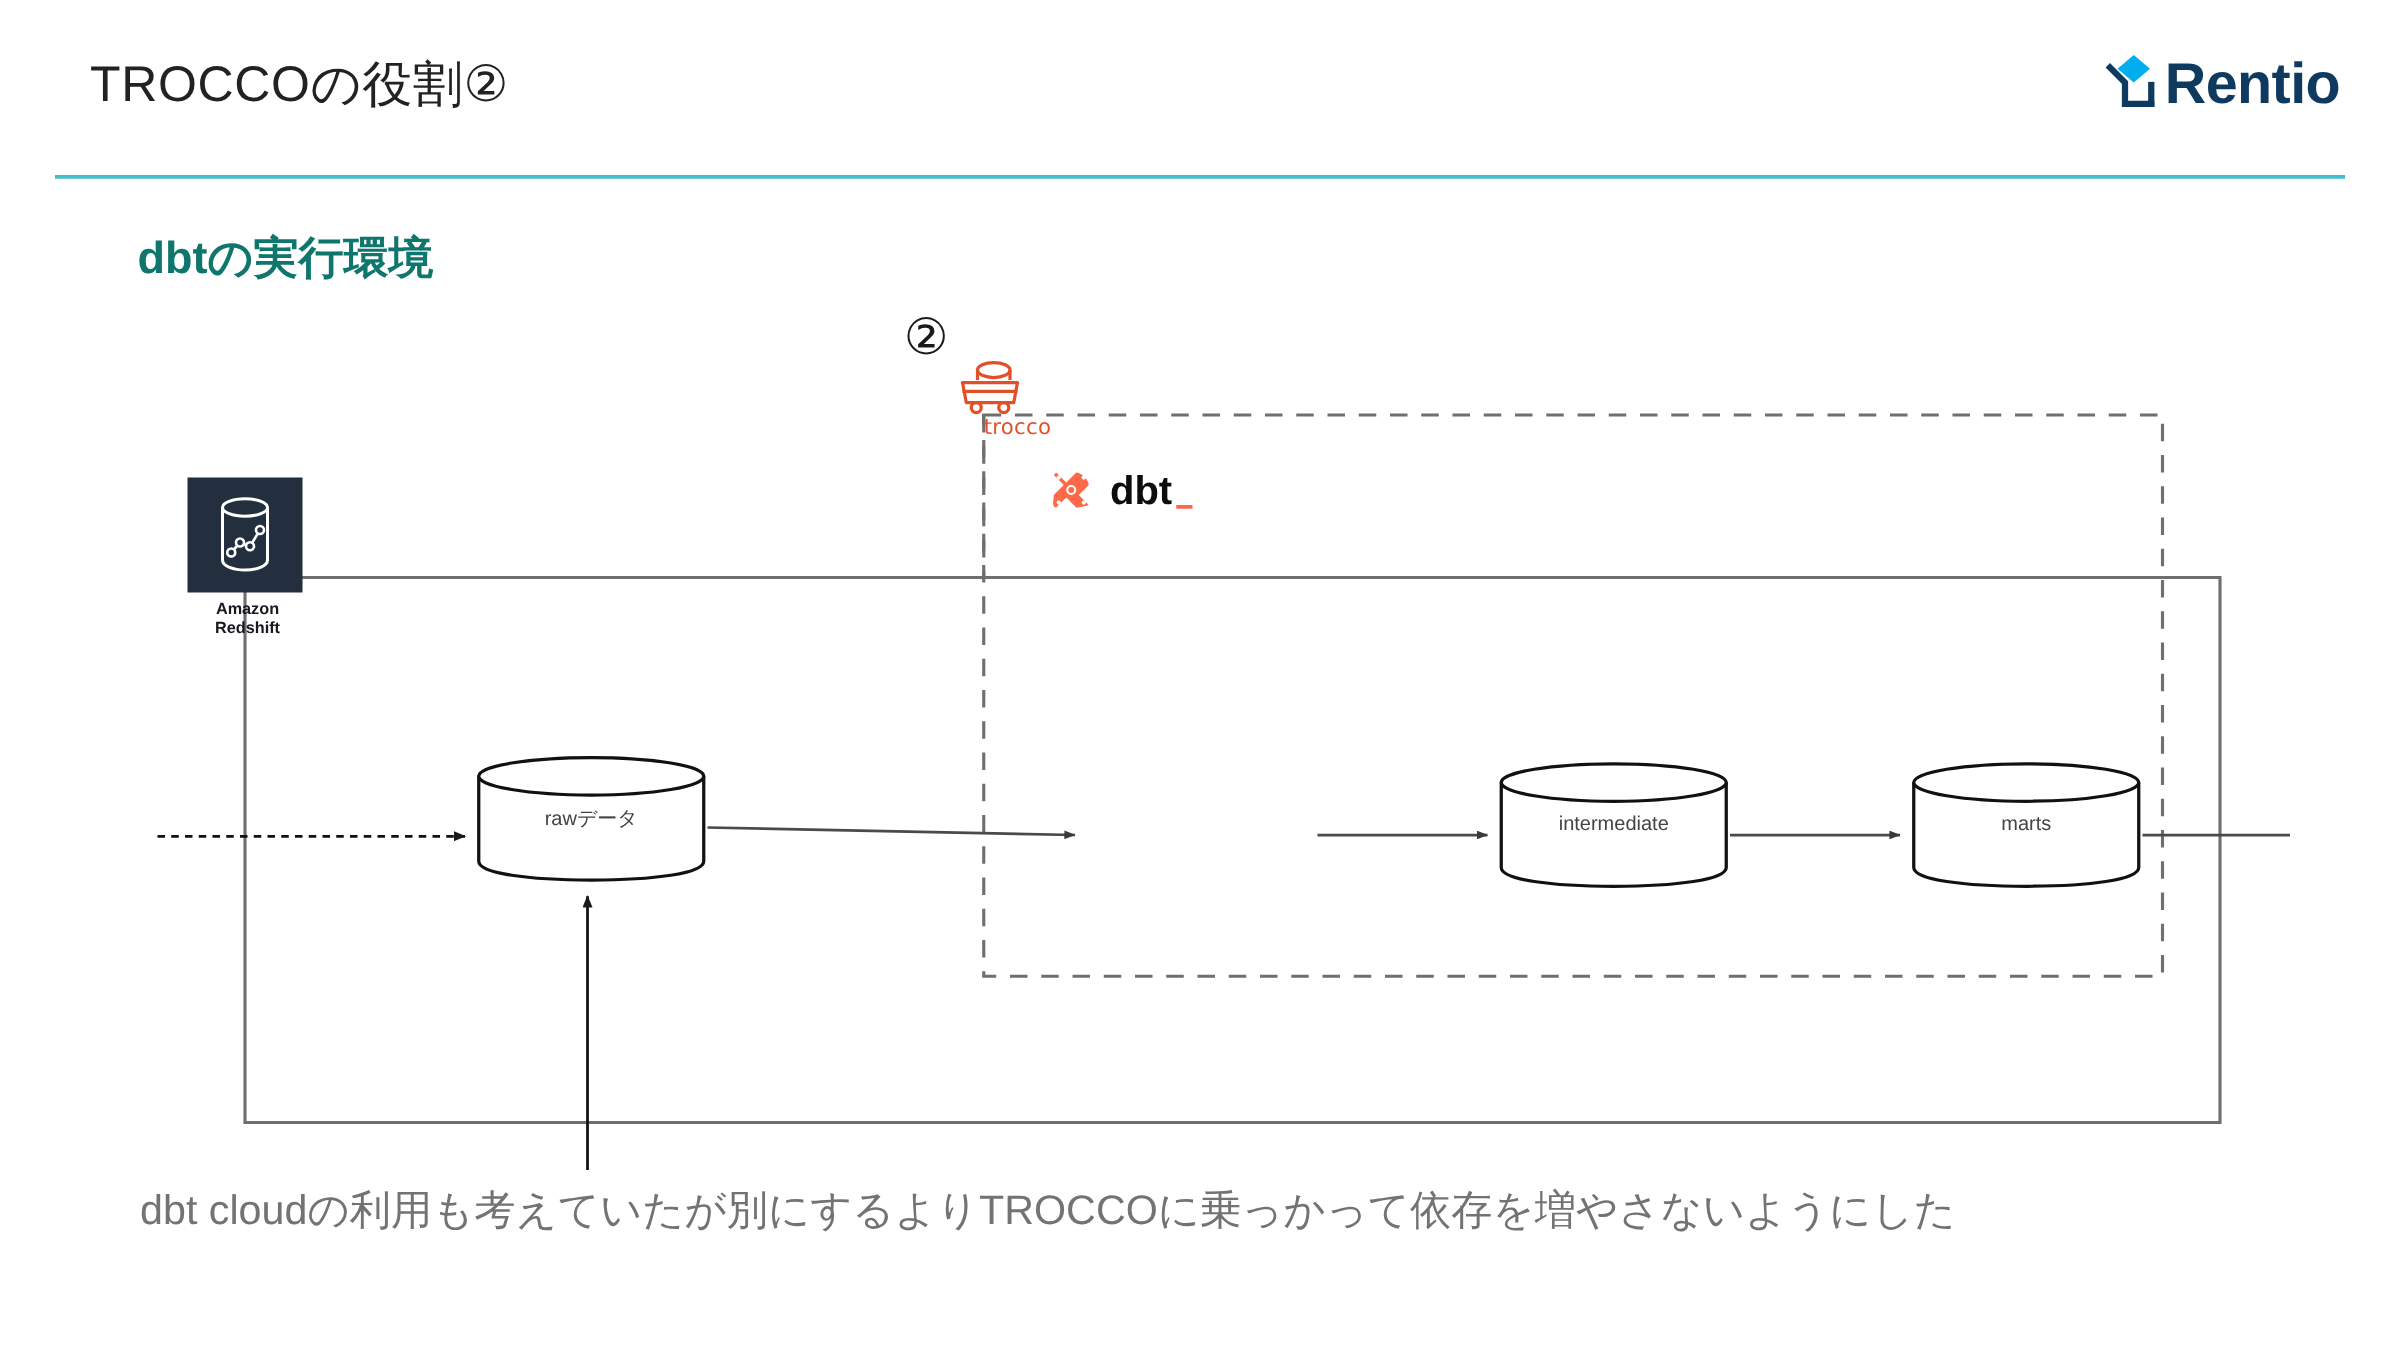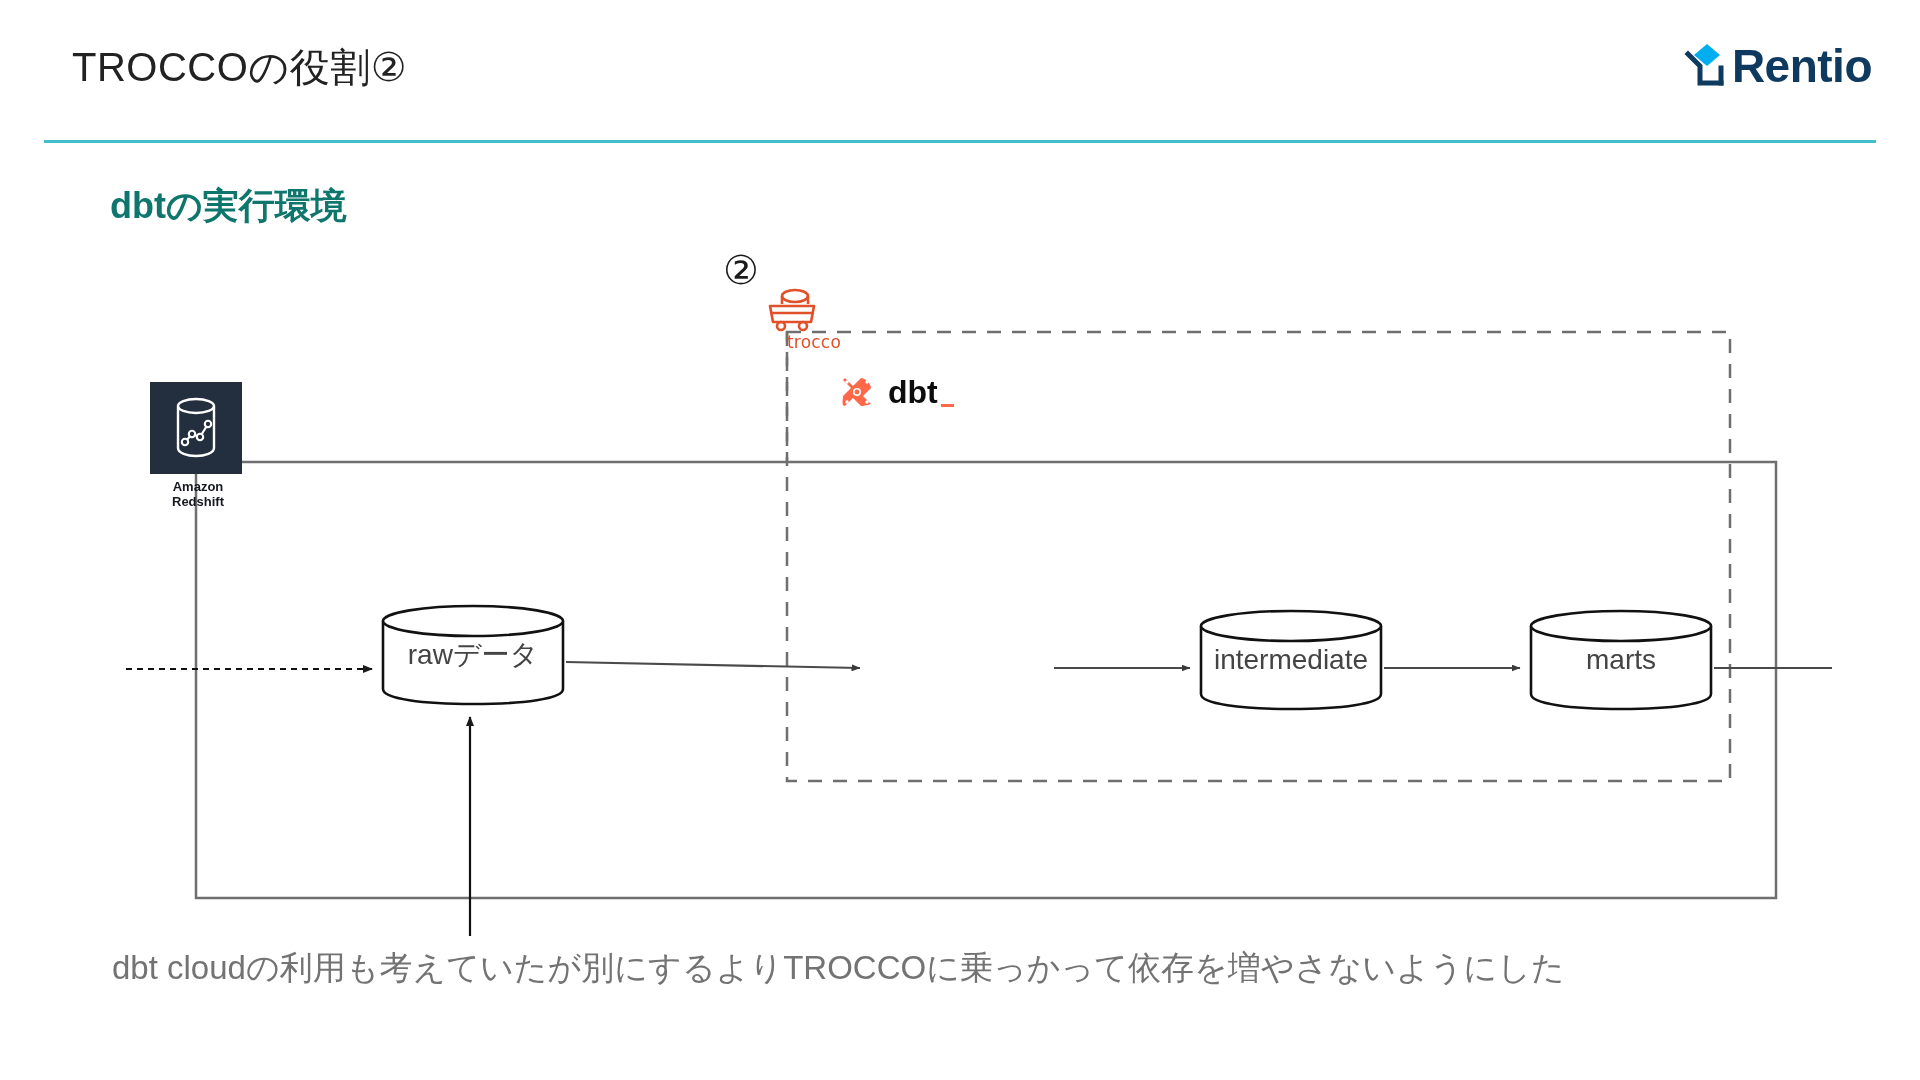--- a/index.html
+++ b/index.html
@@ -167,21 +167,21 @@
   .cyl svg { position: absolute; left: 0; top: 0; }
   .cyl-label {
     position: absolute;
     left: 0;
     top: 0;
     width: 186px;
     height: 104px;
     display: flex;
     align-items: center;
     justify-content: center;
-    font-size: 28px;
+    font-size: 16px;
     color: #444444;
     white-space: nowrap;
   }
   .cyl-raw   { left: 380px;  top: 603px; }
   .cyl-stg   { left: 868px;  top: 608px; }
   .cyl-int   { left: 1198px; top: 608px; }
   .cyl-mrt   { left: 1528px; top: 608px; }
 
   
   .caption {

